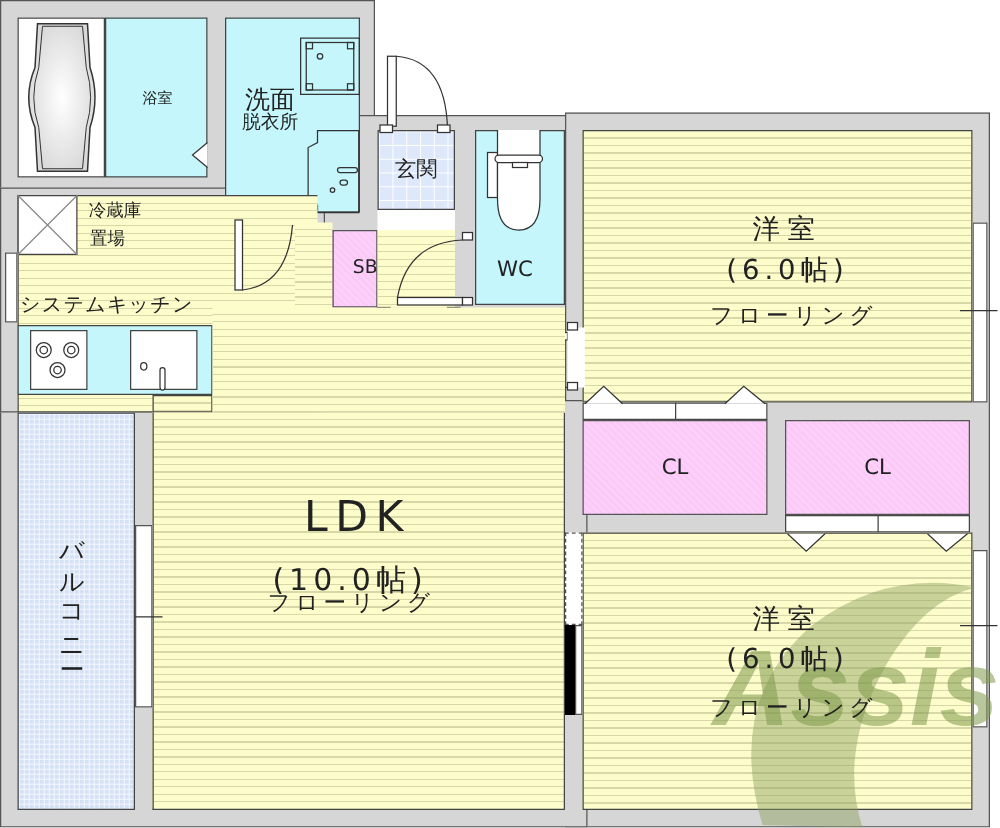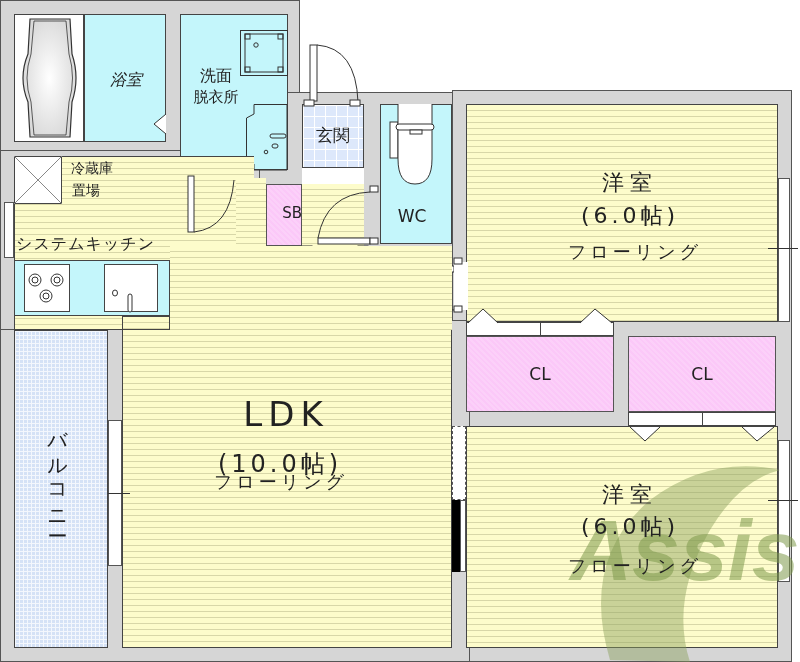--- a/index.html
+++ b/index.html
@@ -42,27 +42,27 @@
   <defs>
     <radialGradient id="tubg" cx="50%" cy="50%" r="55%">
       <stop offset="0%" stop-color="#ffffff"></stop>
       <stop offset="100%" stop-color="#d9d9d9"></stop>
     </radialGradient>
   </defs>
   <path d="M16 5 L56 5 L58 40 Q66 64 58 88 L56 123 L16 123 L14 88 Q4 64 14 40 Z" fill="url(#tubg)" stroke="#333" stroke-width="1.2"></path>
   <path d="M20 7 L52 7 L55 40 Q62 64 55 88 L52 121 L20 121 L17 88 Q9 64 17 40 Z" fill="none" stroke="#333" stroke-width="0.8"></path>
 </svg>
 <div class="wet" style="left:84px;top:14px;width:82px;height:128px;"></div>
-<div class="label lbl-sm" style="left:96px;top:70px;width:60px;font-size:16px;font-style:italic;">浴室</div>
+<div class="label lbl-sm" style="left:96px;top:70px;width:60px;font-size:12px;">浴室</div>
 <svg style="left:152px;top:112px;" width="14" height="24">
   <path d="M14 2 L2 12 L14 22" fill="#fff" stroke="#333" stroke-width="1"></path>
 </svg>
 
 <div class="wet" style="left:180px;top:14px;width:108px;height:156px;"></div>
-<div class="label" style="left:186px;top:66px;width:60px;font-size:16px;">洗面</div>
+<div class="label" style="left:186px;top:66px;width:60px;font-size:20px;">洗面</div>
 <div class="label" style="left:184px;top:88px;width:64px;font-size:15px;">脱衣所</div>
 <svg style="left:240px;top:30px;" width="48" height="46">
   <rect x="0.5" y="0.5" width="47" height="45" fill="none" stroke="#333"></rect>
   <rect x="5" y="4" width="38" height="38" fill="none" stroke="#333"></rect>
   <rect x="5" y="4" width="5" height="5" fill="none" stroke="#333"></rect>
   <rect x="38" y="4" width="5" height="5" fill="none" stroke="#333"></rect>
   <rect x="5" y="37" width="5" height="5" fill="none" stroke="#333"></rect>
   <rect x="38" y="37" width="5" height="5" fill="none" stroke="#333"></rect>
   <circle cx="16" cy="15" r="2.2" fill="none" stroke="#333"></circle>
 </svg>

